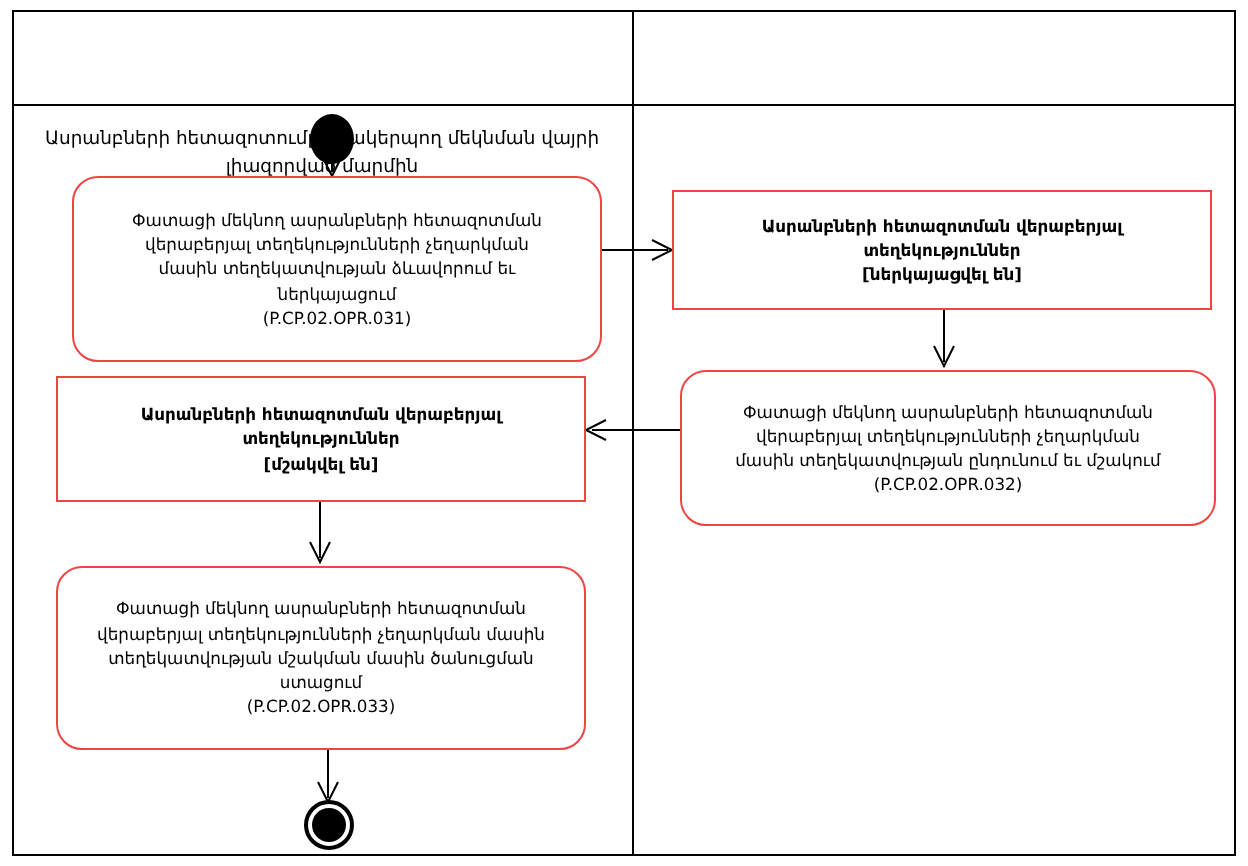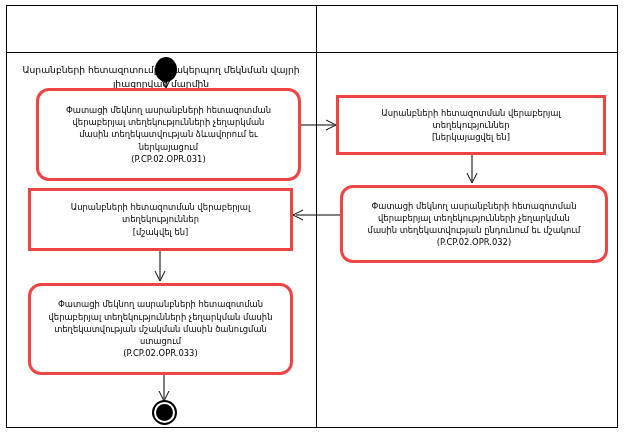--- a/index.html
+++ b/index.html
@@ -64,39 +64,40 @@
     color: #000000;
     white-space: pre-line;
   }
   #lane-header-left  { left: 6px;   width: 310px; margin-top: 48px; }
   #lane-header-right { left: 317px; width: 301px; }
 
   
   .node {
     position: absolute;
     box-sizing: border-box;
-    border: 3px solid #ef4444;
+    border: 1px solid #ef4444;
     background: #ffffff;
     display: flex;
     align-items: center;
     justify-content: center;
     text-align: center;
     color: #000000;
     font-size: 8.4px;
     line-height: 12.2px;
   }
   .node .ntxt {
     white-space: pre-line;
     padding: 0 9px;
   }
   .activity {
     border-radius: 13px;
   }
   .object {
     border-radius: 0;
+    font-weight: bold;
   }
 
   
   #node-opr031 { left: 36px;  top: 88px;  width: 265px; height: 93px; }
   #node-obj-presented { left: 336px; top: 95px; width: 270px; height: 60px; }
   #node-opr032 { left: 340px; top: 185px; width: 268px; height: 78px; }
   #node-obj-processed { left: 28px; top: 188px; width: 265px; height: 63px; }
   #node-opr033 { left: 28px;  top: 283px; width: 265px; height: 92px; }
 
   

